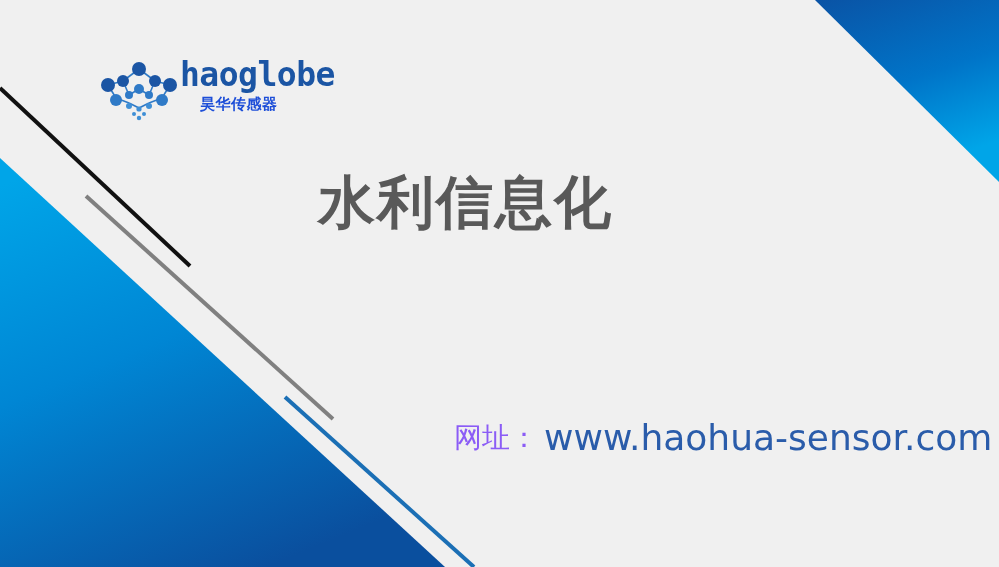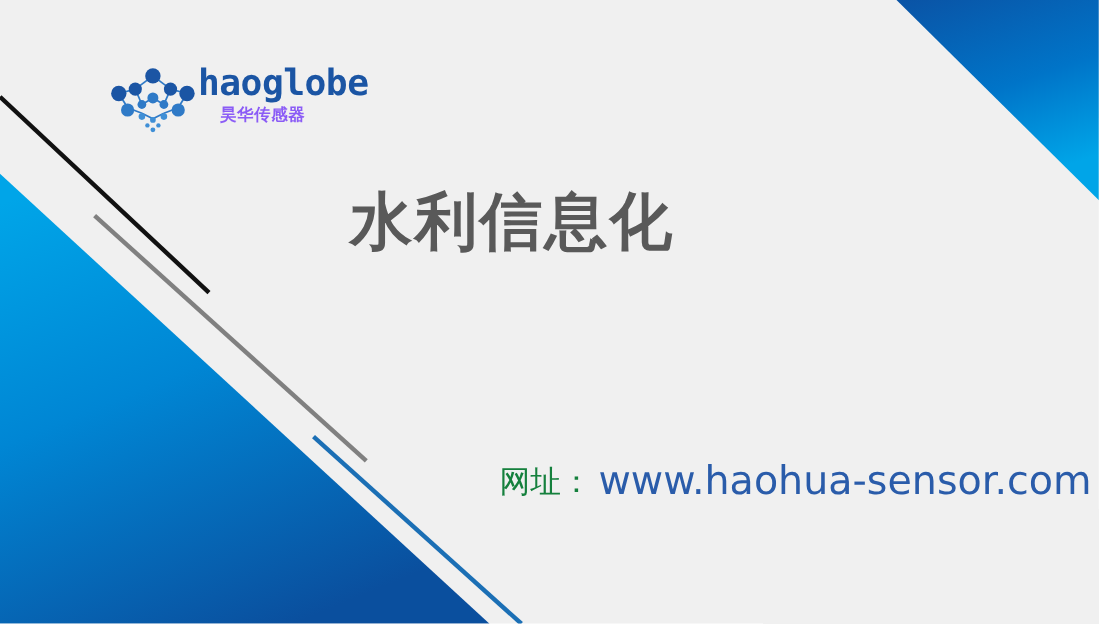--- a/index.html
+++ b/index.html
@@ -53,21 +53,21 @@
     height: 42px;
   }
   #logo-cn {
     position: absolute;
     left: 104px;
     top: 40px;
     font-family: "DejaVu Sans", "Liberation Sans", sans-serif;
     font-size: 15px;
     font-weight: bold;
     letter-spacing: 0.5px;
-    color: #8b5cf6;
+    color: #1d4ed8;
     white-space: nowrap;
   }
 
   
   .title-line {
     position: absolute;
     font-family: "DejaVu Sans", "Liberation Sans", sans-serif;
     font-weight: bold;
     color: #595959;
     white-space: nowrap;
@@ -93,21 +93,21 @@
     left: 454px;
     top: 418px;
     white-space: nowrap;
     color: #2a5caa;
   }
   #website-label {
     font-family: "DejaVu Sans", "Liberation Sans", sans-serif;
     font-size: 28px;
     line-height: 40px;
     vertical-align: middle;
-    color: #15803d;
+    color: #8b5cf6;
   }
   #website-url {
     font-family: "DejaVu Sans", "Liberation Sans", sans-serif;
     font-size: 36px;
     line-height: 40px;
     vertical-align: middle;
     color: #2a5caa;
     margin-left: 6px;
   }
 </style>

